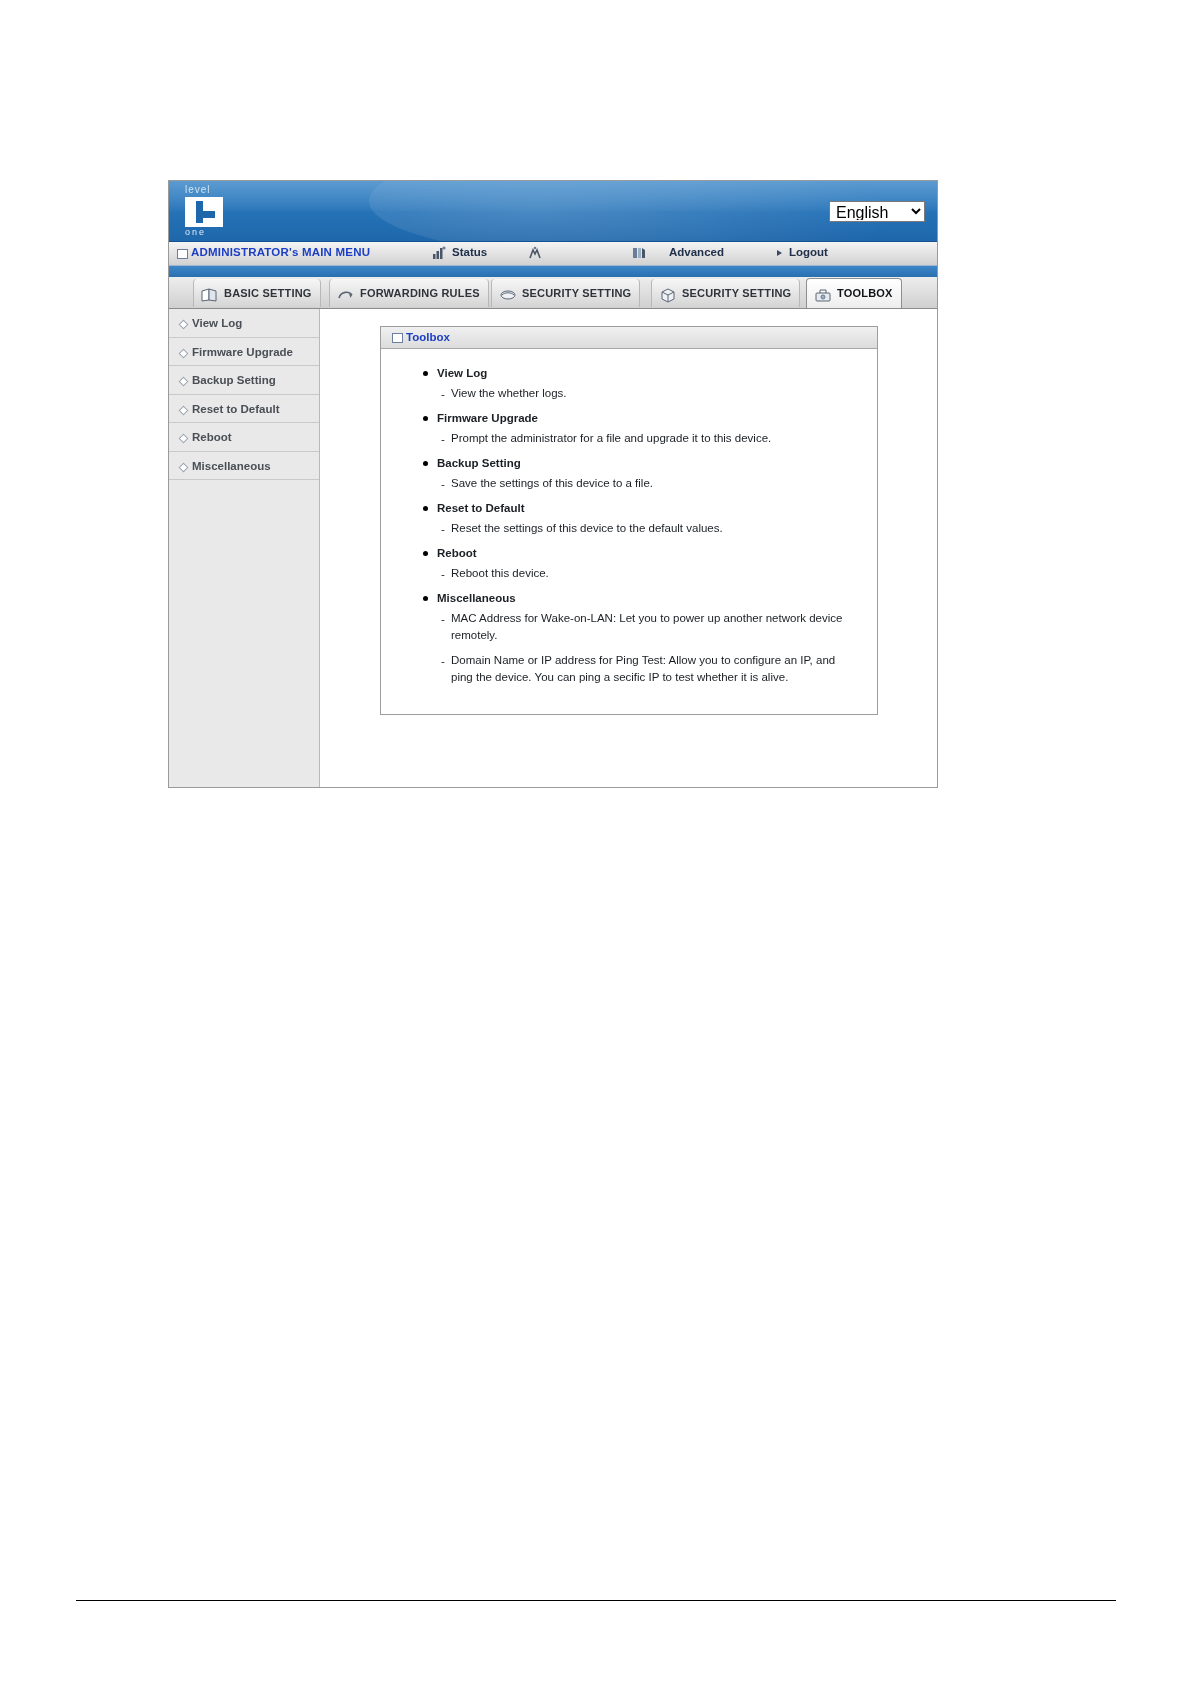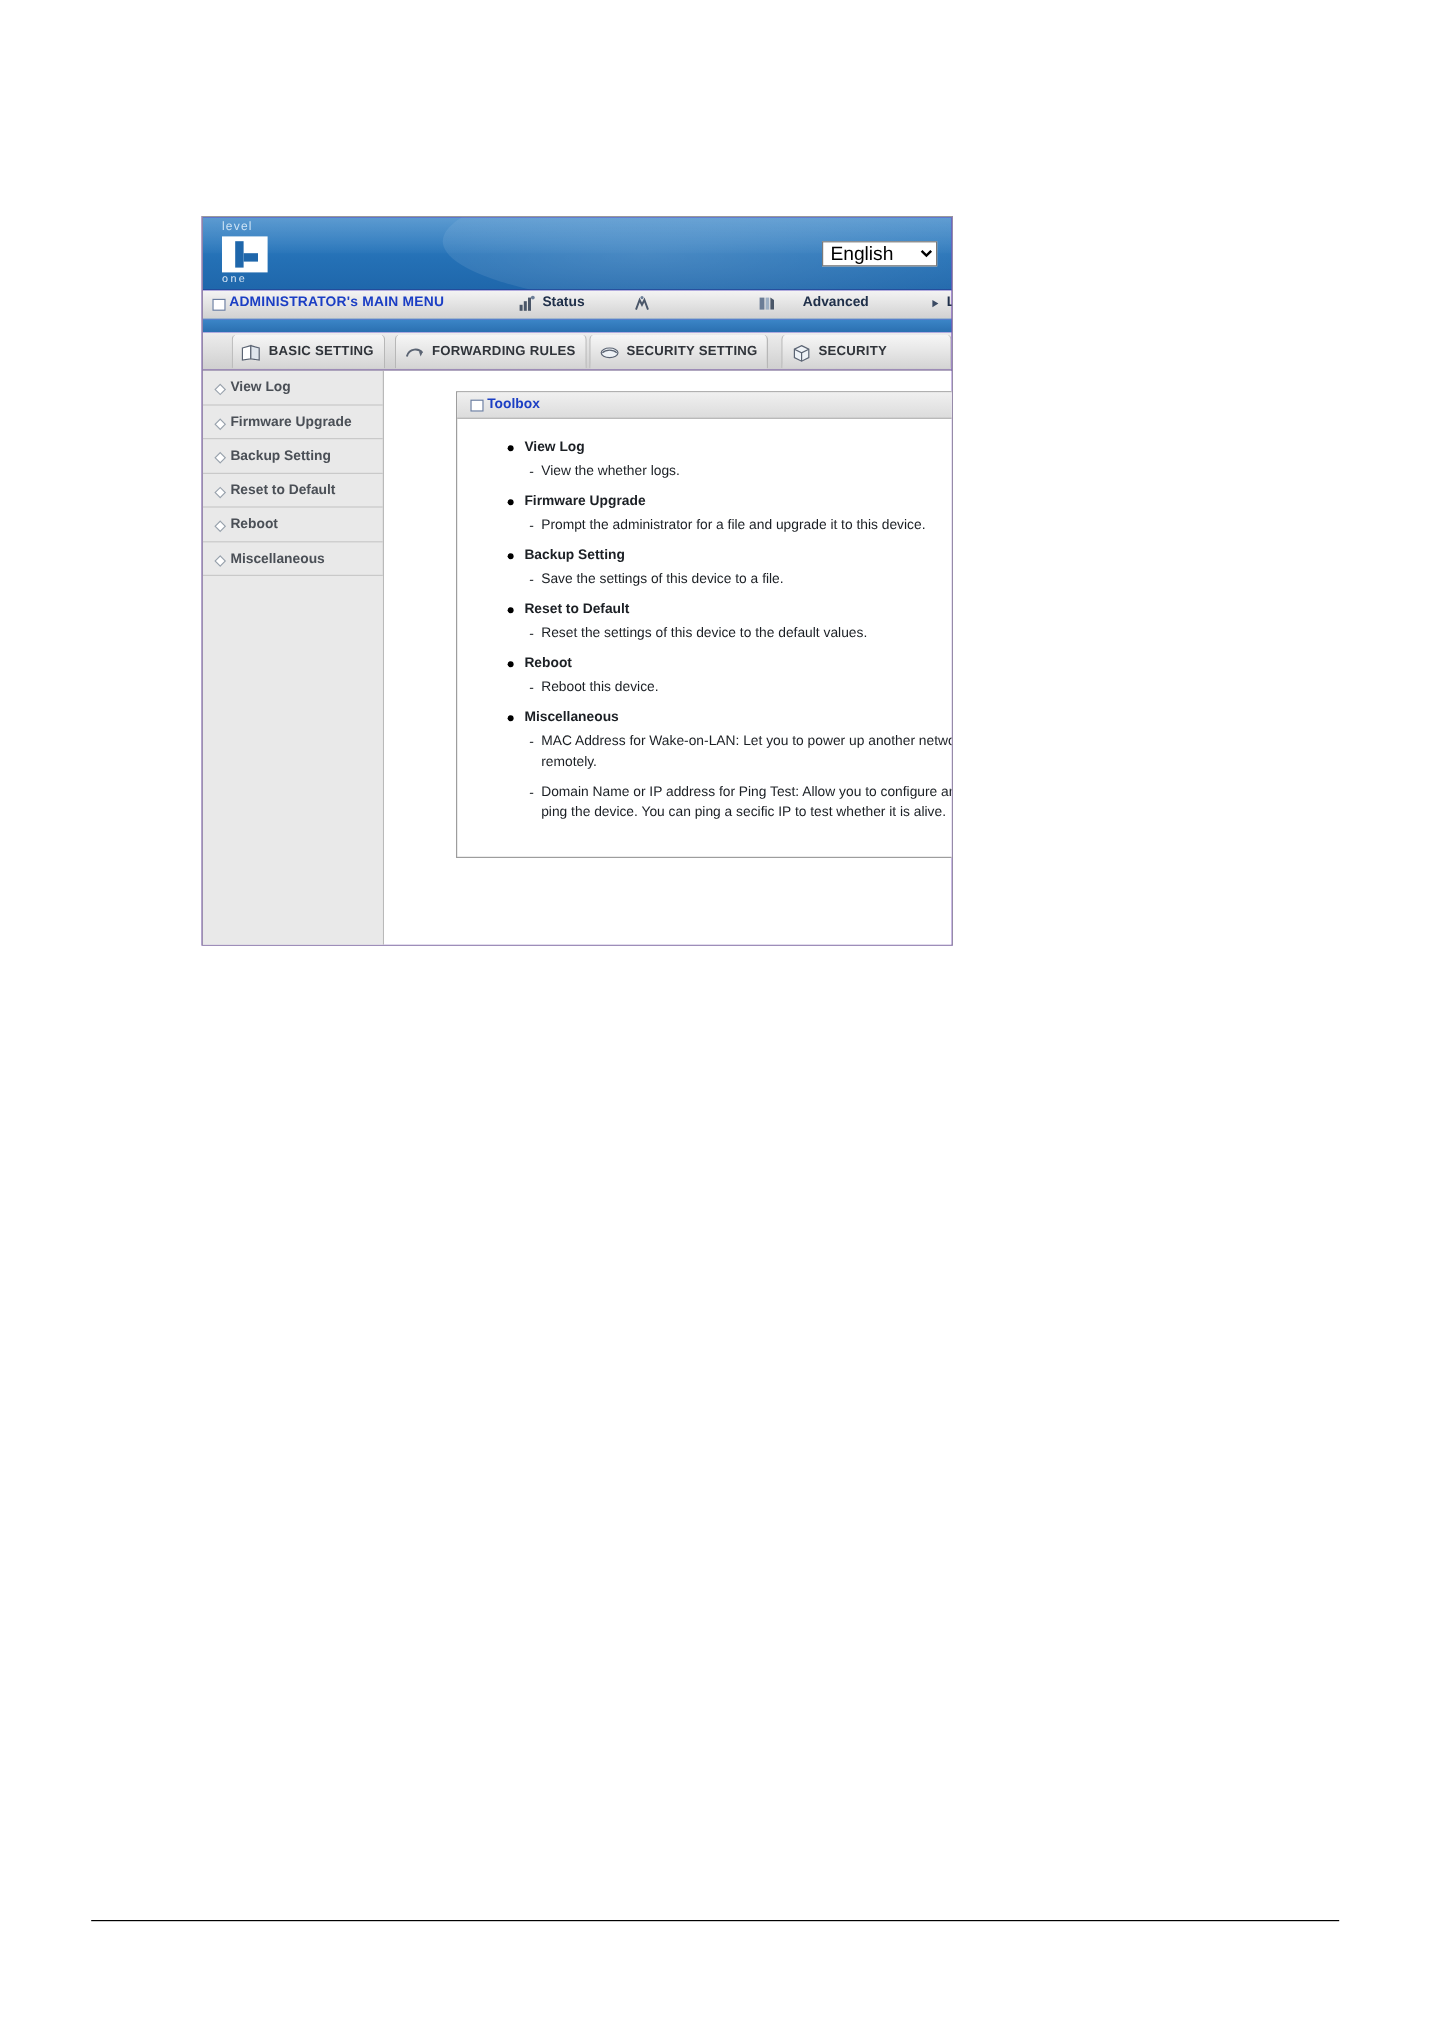--- a/index.html
+++ b/index.html
@@ -31,24 +31,24 @@
     width: 1040px;
     height: 1px;
     background: #000000;
   }
 
   
   .router-ui {
     position: absolute;
     left: 168px;
     top: 180px;
-    width: 626px;
+    width: 770px;
     height: 608px;
     border: 1px solid #9a9a9a;
-    background: #6d28d9;
+    background: #0c4a6e;
     box-sizing: border-box;
     overflow: hidden;
   }
 
   
   .banner {
     position: relative;
     height: 60px;
     background: linear-gradient(to bottom, #2f7fc4 0%, #2a78bd 35%, #2470b5 60%, #1f67ab 100%);
     border-bottom: 1px solid #14538f;

